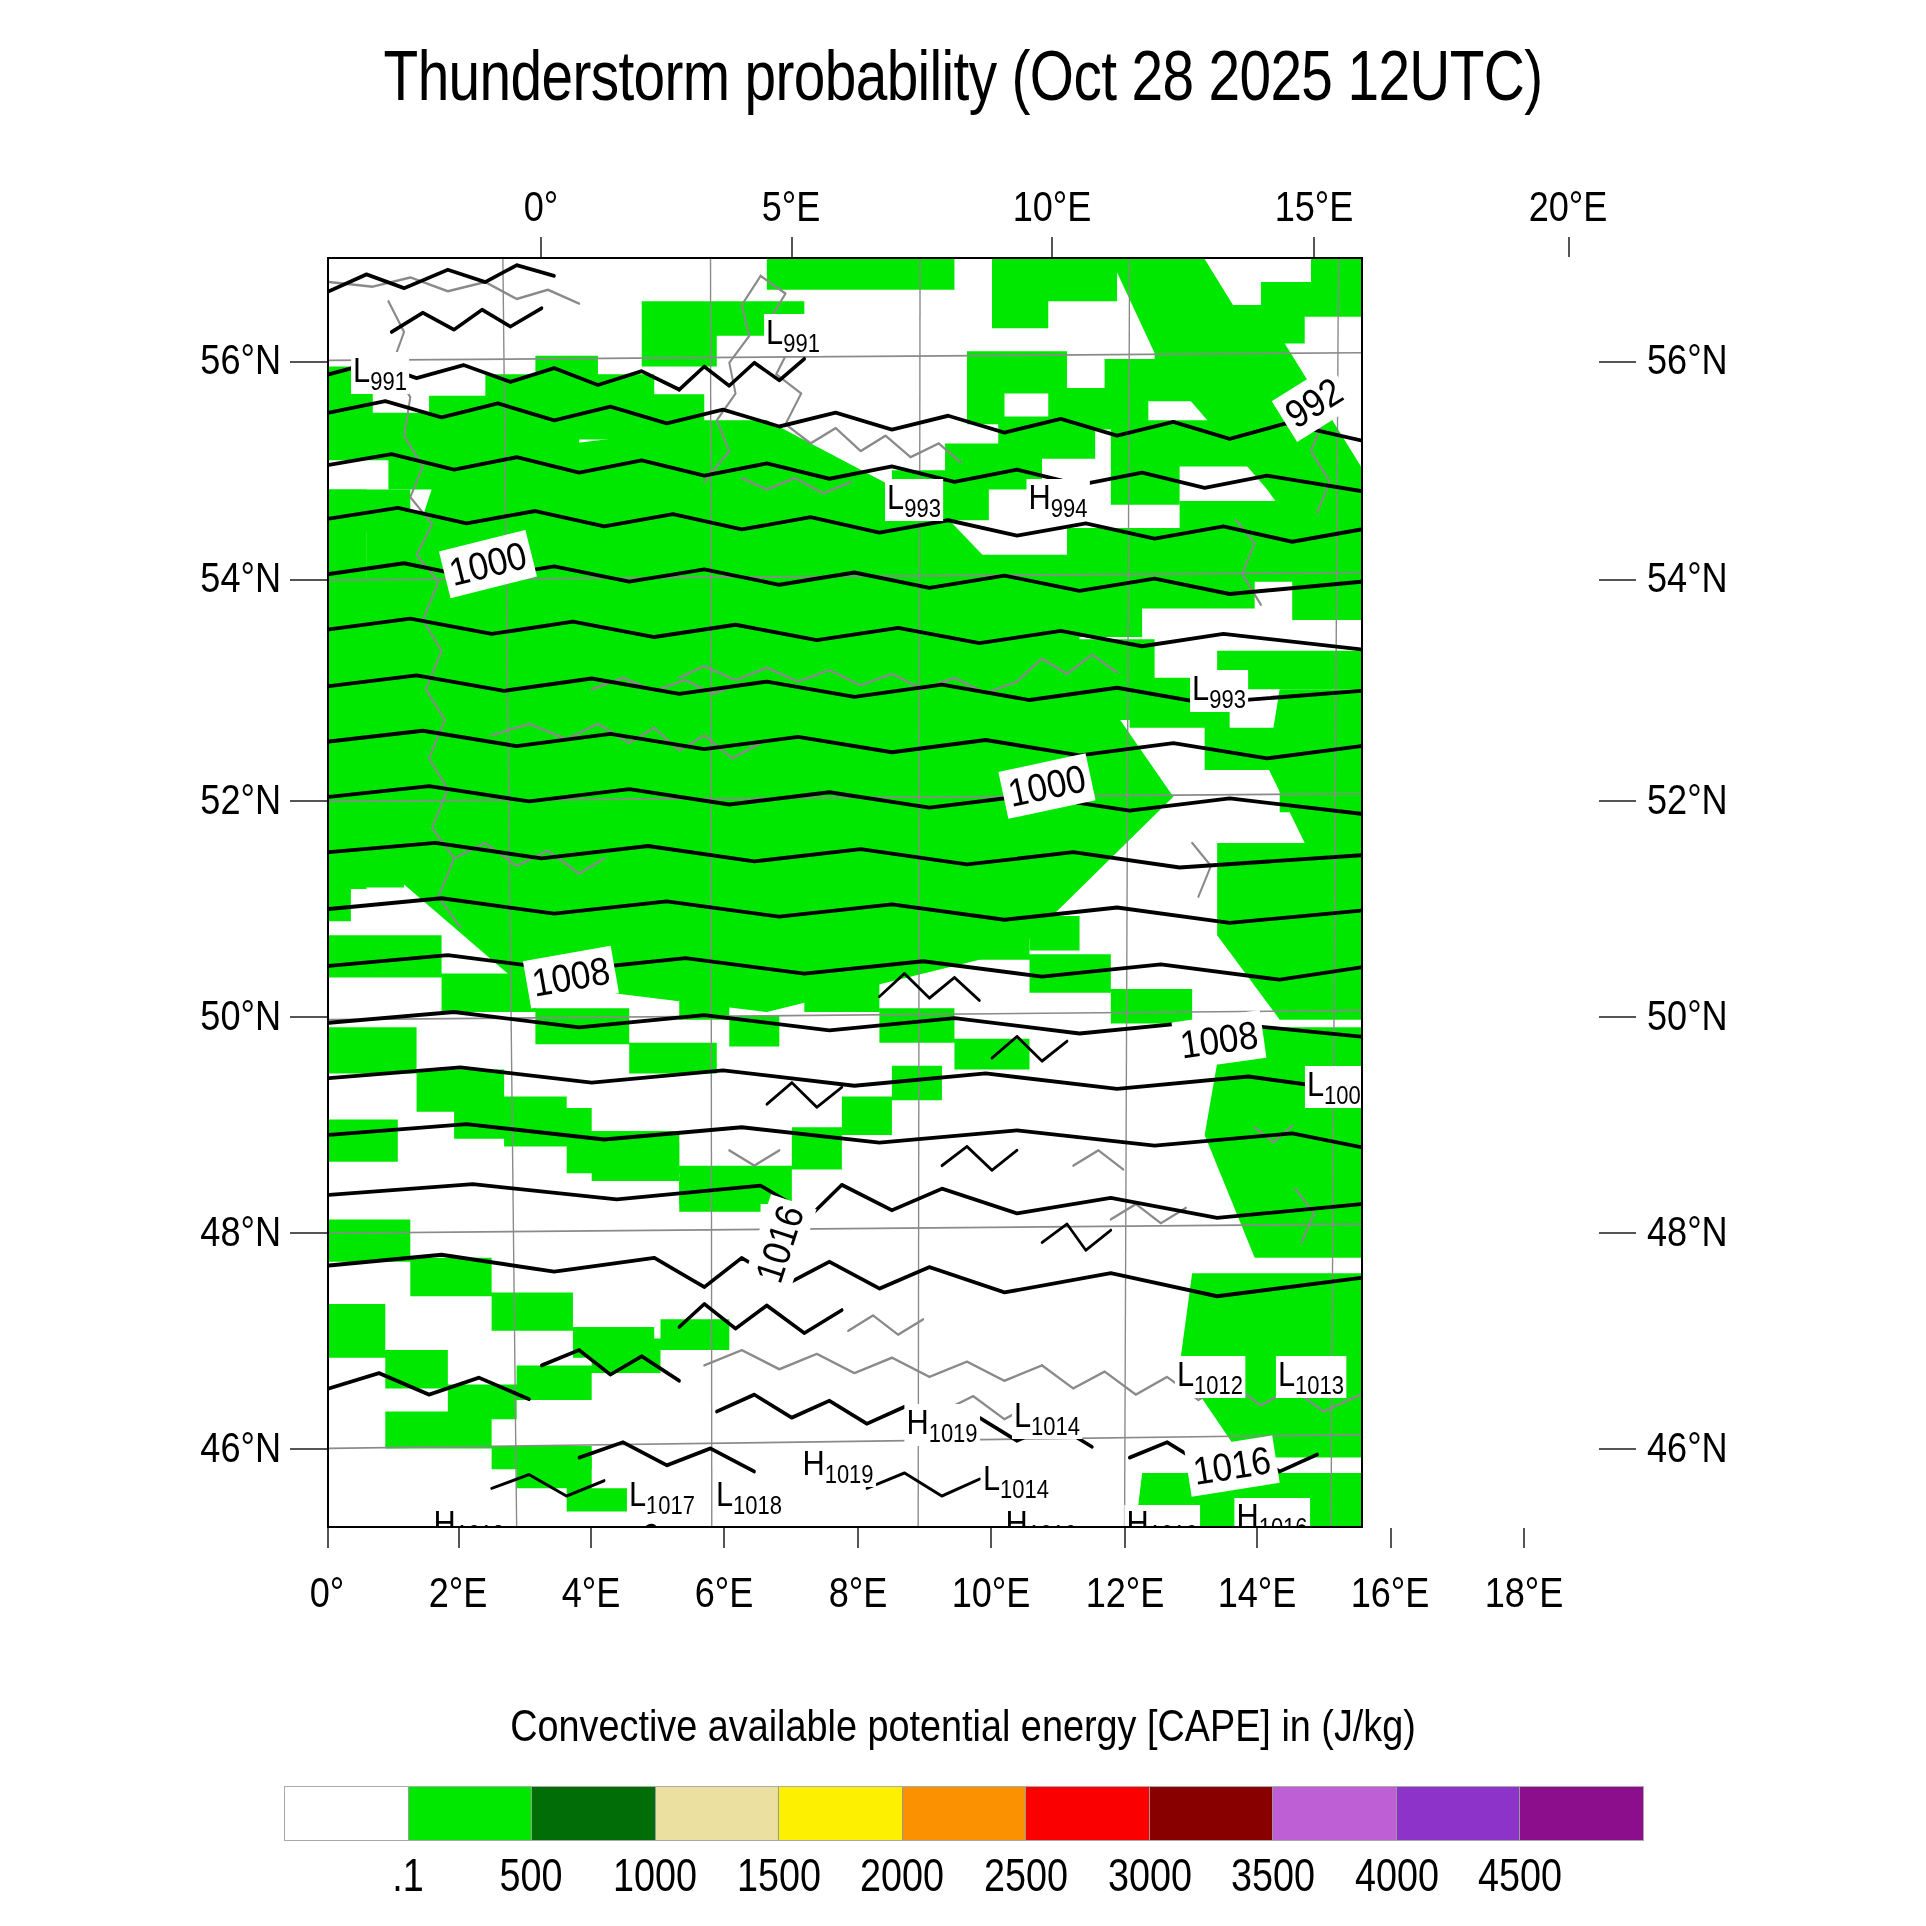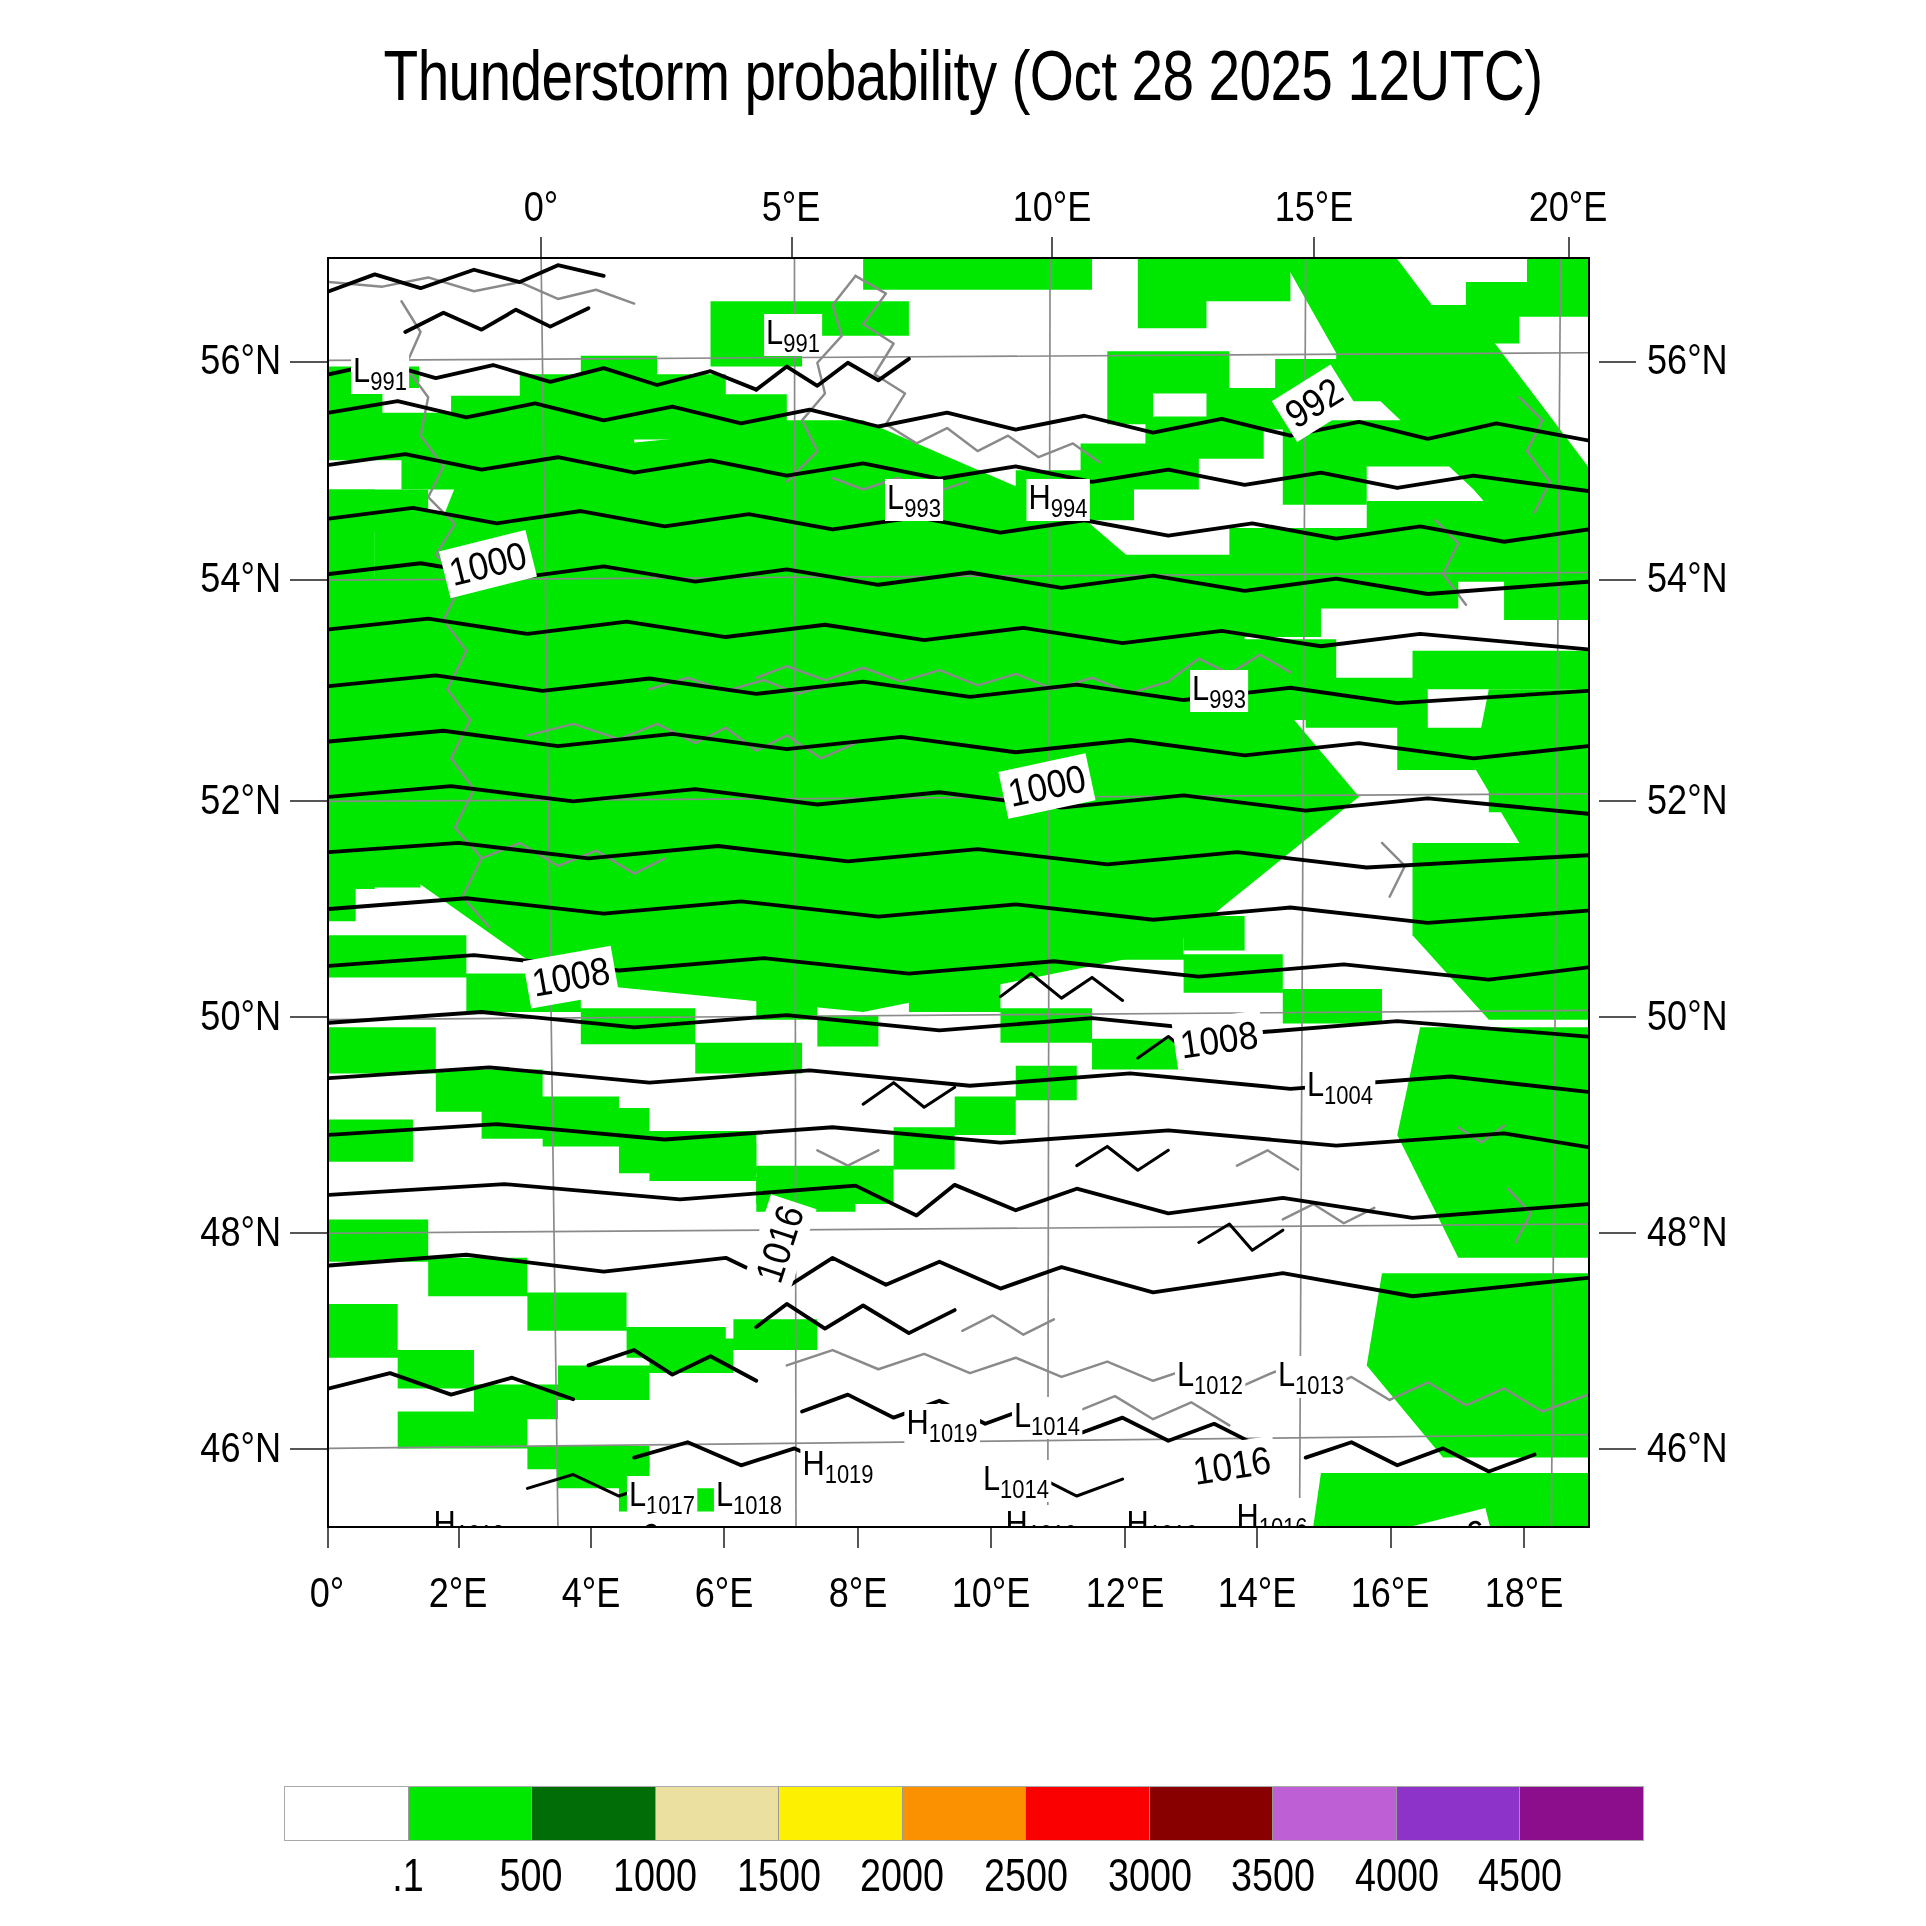--- a/index.html
+++ b/index.html
@@ -7,21 +7,21 @@
        font-family:"Liberation Sans","DejaVu Sans",sans-serif;color:#000;}
 
   #stage{position:absolute;left:0;top:16px;width:1926px;height:1926px;overflow:hidden;}
 
   
   #title{position:absolute;left:0;top:23px;width:1926px;text-align:center;
          font-size:71px;line-height:1.05;letter-spacing:-0.8px;
          transform:scaleX(.80);transform-origin:center top;white-space:nowrap;}
 
   
-  #mapframe{position:absolute;left:327px;top:241px;width:1263px;height:1271px;
+  #mapframe{position:absolute;left:327px;top:241px;width:1036px;height:1271px;
             border:2.3px solid #000;box-sizing:border-box;background:#fff;overflow:hidden;}
   #mapsvg{position:absolute;left:0;top:0;width:100%;height:100%;display:block;}
 
   
   .axlab{position:absolute;font-size:42px;white-space:nowrap;
          transform:scaleX(.86);}
   .axlab.top{transform-origin:center bottom;}
   .axlab.bot{transform-origin:center top;}
   .axlab.lft{transform-origin:right center;}
   .axlab.rgt{transform-origin:left center;}
@@ -368,20 +368,23 @@
       <div class="axlab rgt" style="top: 760px; left: 1647px; width: 185px; text-align: left;">52°N</div>
       <div class="tick" style="left: 1599px; top: 1000px; width: 37px; height: 2.3px;"></div>
       <div class="axlab rgt" style="top: 976px; left: 1647px; width: 185px; text-align: left;">50°N</div>
       <div class="tick" style="left: 1599px; top: 1216px; width: 37px; height: 2.3px;"></div>
       <div class="axlab rgt" style="top: 1192px; left: 1647px; width: 185px; text-align: left;">48°N</div>
       <div class="tick" style="left: 1599px; top: 1432px; width: 37px; height: 2.3px;"></div>
       <div class="axlab rgt" style="top: 1408px; left: 1647px; width: 185px; text-align: left;">46°N</div>
     </div>
 
 
+  <div id="cbcaption">
+    <span>Convective available potential energy [CAPE] in (J/kg)</span>
+  </div>
   <div id="cbwrap">
       <div class="seg" style="background: rgb(255, 255, 255);"></div>
       <div class="seg" style="background: rgb(0, 232, 0);"></div>
       <div class="seg" style="background: rgb(0, 109, 6);"></div>
       <div class="seg" style="background: rgb(236, 224, 160);"></div>
       <div class="seg" style="background: rgb(253, 240, 0);"></div>
       <div class="seg" style="background: rgb(251, 144, 0);"></div>
       <div class="seg" style="background: rgb(251, 0, 0);"></div>
       <div class="seg" style="background: rgb(136, 0, 0);"></div>
       <div class="seg" style="background: rgb(191, 95, 214);"></div>

